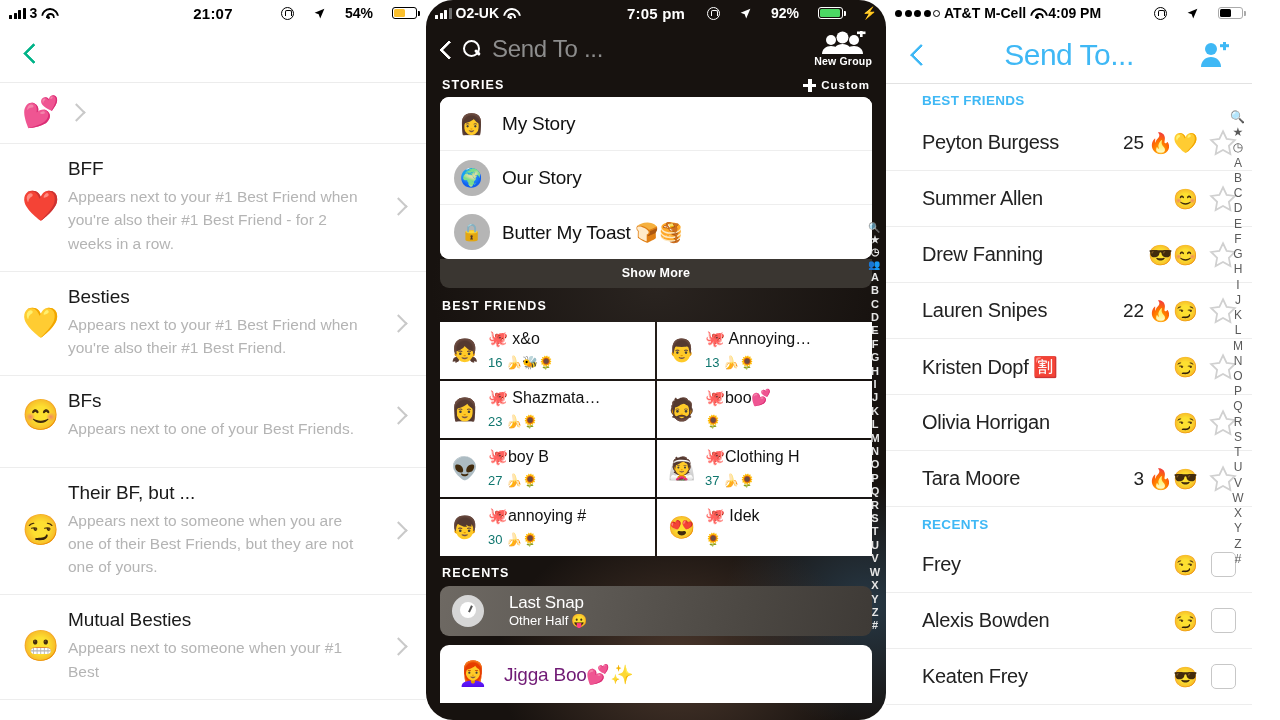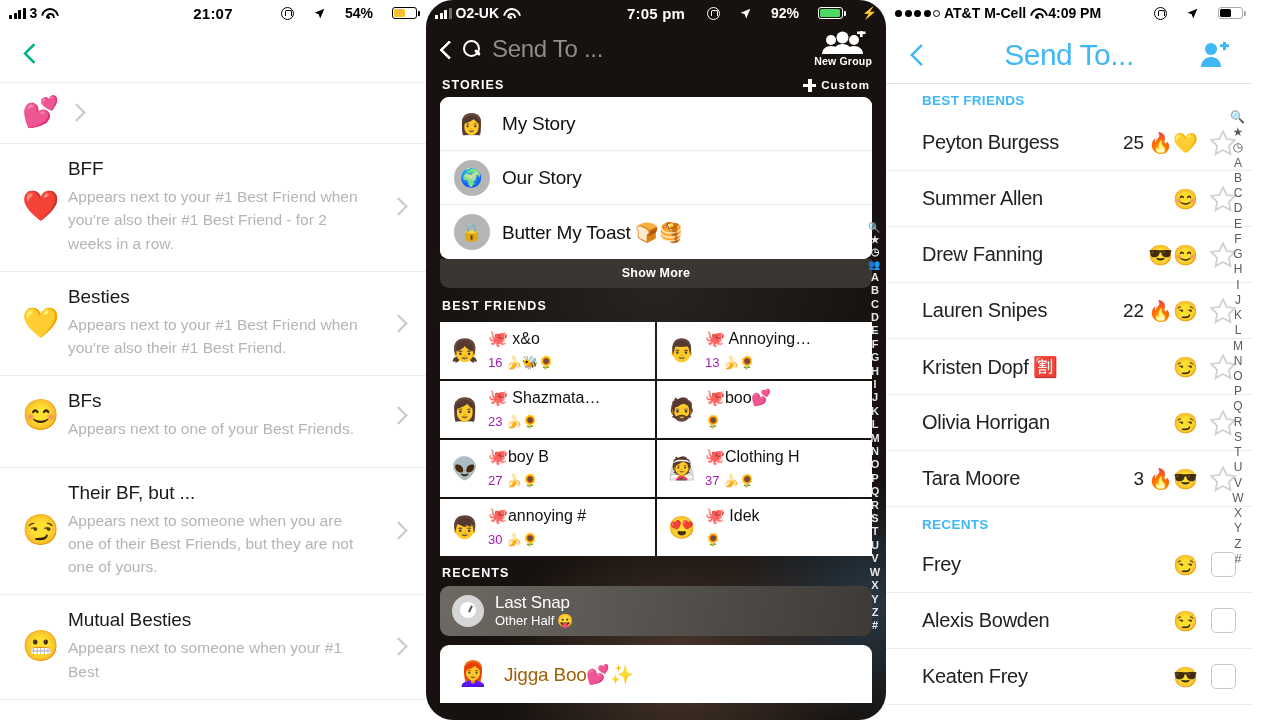--- a/index.html
+++ b/index.html
@@ -100,34 +100,34 @@
               display:flex;align-items:center;justify-content:center;font-size:20px;background:#b5b5b5;overflow:hidden;}
   .story-name { font-size:19px; color:#111; letter-spacing:-0.2px;}
   .showmore { background:#3a3631; color:#fff; text-align:center; font-size:12.5px; font-weight:bold;
               padding:7px 0 8px; border-radius:0 0 9px 9px; margin:0 14px; letter-spacing:0.2px;}
 
   .bf-grid { margin:4px 14px 0 14px; display:grid; grid-template-columns:1fr 1fr; gap:2px; }
   .bf-cell { background:#fff; height:57px; display:flex; align-items:center; padding:0 7px; }
   .bf-av { width:36px;height:36px;flex:0 0 36px;margin-right:5px;font-size:22px;display:flex;align-items:center;justify-content:center;}
   .bf-txt { flex:1; min-width:0;}
   .bf-name { font-size:16px; color:#111; white-space:nowrap; overflow:hidden; text-overflow:ellipsis; line-height:1.2;}
-  .bf-sub { font-size:13px; color:#a21caf; line-height:1.25; margin-top:7px;}
+  .bf-sub { font-size:13px; color:#0f766e; line-height:1.25; margin-top:7px;}
 
   .recents2-t { font-size:12.5px; font-weight:bold; color:#fff; letter-spacing:1.1px; padding:10px 16px 6px 16px; }
   .lastsnap { margin:0 14px; border-radius:9px; height:50px; display:flex; align-items:center; padding:0 12px;
-              background:linear-gradient(100deg,#6e6963 0%,#5d5954 35%,#4c4843 70%,#3e3a36 100%); }
+              background:linear-gradient(100deg,#6e6963 0%,#5d5954 35%,#4c4843 70%,#3e3a36 100%);gap:14px; }
   .ls-av { width:32px;height:32px;border-radius:50%;background:#d6d6d6;margin-right:11px;flex:0 0 32px;position:relative;}
   .ls-av::before{content:"";position:absolute;left:8px;top:7px;width:16px;height:16px;background:#fff;border-radius:50%;}
   .ls-av::after{content:"";position:absolute;left:15.5px;top:10px;width:1.6px;height:7px;background:#555;transform-origin:bottom center;transform:rotate(25deg);}
   .ls-title { font-size:17px; color:#fff; line-height:1.05; letter-spacing:-0.2px;}
   .ls-sub { font-size:13px; color:#fff; margin-top:1px;}
 
   .jigga { margin:9px 14px 0 14px; background:#fff; border-radius:9px 9px 0 0; height:58px; display:flex; align-items:center; padding:0 14px;}
   .jig-av { width:38px;height:38px;flex:0 0 38px;margin-right:12px;font-size:24px;display:flex;align-items:center;justify-content:center;}
-  .jig-name { font-size:19px;color:#a16207;letter-spacing:-0.2px;}
+  .jig-name { font-size:19px;color:#701a75;letter-spacing:-0.2px;}
 
   .rail2 { position:absolute; right:2px; top:222px; width:18px; display:flex; flex-direction:column;
            align-items:center; font-size:11px; font-weight:bold; color:#e6e6e6; line-height:1.22; }
   .rail2 .ri { font-size:10px; }
 
   
   .p3 { width:366px; height:720px; background:#fff; position:relative; overflow:hidden;}
   .p3 .statusbar { font-size:14px; }
   .dots { display:inline-flex; align-items:center; gap:2.5px; }
   .dots i { width:7px;height:7px;border-radius:50%;background:#000;display:block;}

